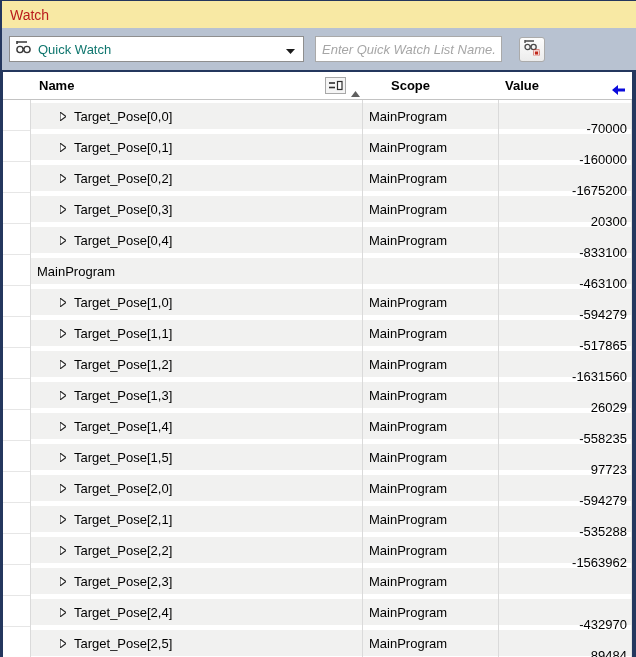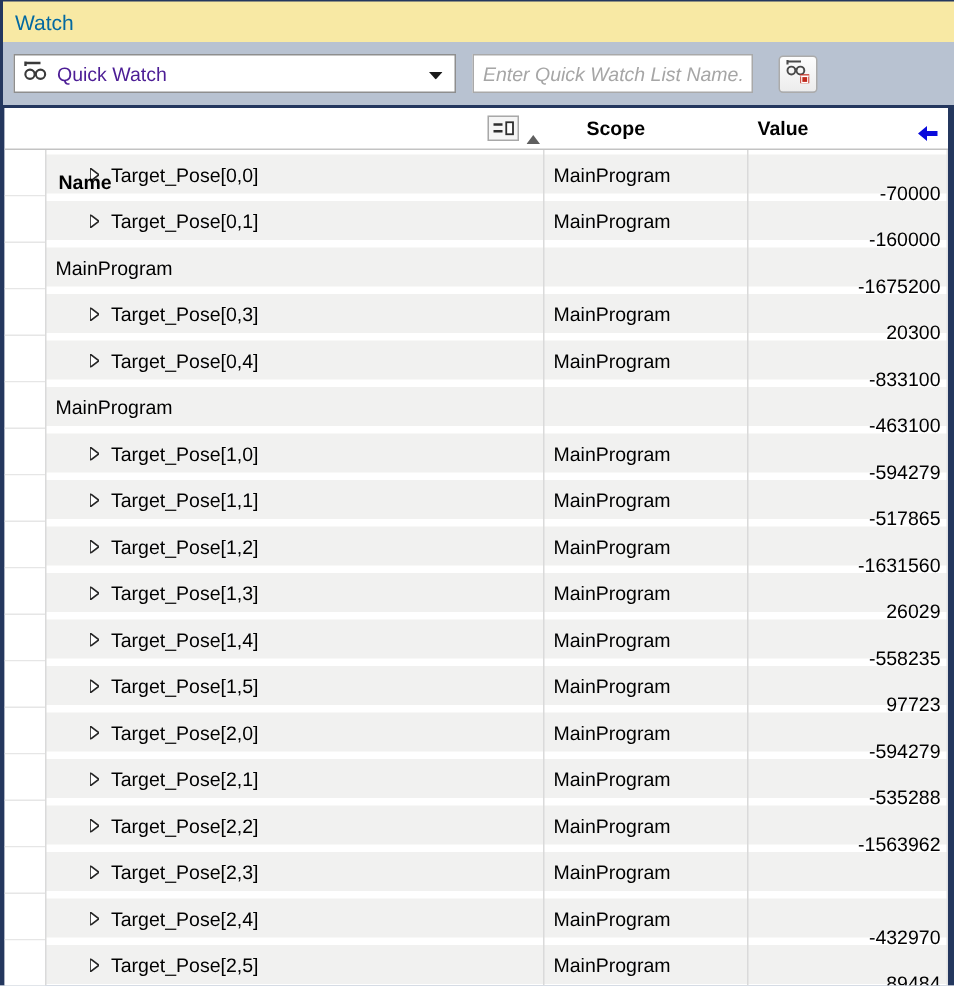--- a/index.html
+++ b/index.html
@@ -4,49 +4,49 @@
 <style>
   * { margin:0; padding:0; box-sizing:border-box; }
   html,body { width:636px; height:657px; overflow:hidden; background:#B8C2D1;
               font-family:"Liberation Sans", sans-serif; }
   .panel { position:relative; width:636px; height:657px; }
 
   
   .title-bar { height:28px; background:#F8E9A4; border-top:1px solid #24375E;
                border-left:2px solid #24375E; display:flex; align-items:center;
                padding-left:8px; }
-  .title-bar span { color:#0369a1; font-size:14px; }
+  .title-bar span { color:#b91c1c; font-size:14px; }
 
   
   .toolbar { position:relative; height:42px; background:#B8C2D1; border-left:2px solid #24375E; }
   .dropdown { position:absolute; left:7px; top:8px; width:295px; height:26px; background:#fff;
               border:1px solid #8E8E8E; display:flex; align-items:center; padding:0 8px 0 5px;
               cursor:default; }
-  .dropdown .lbl { flex:1; font-size:13px; color:#4c1d95; margin-left:6px; }
+  .dropdown .lbl { flex:1; font-size:13px; color:#0f766e; margin-left:6px; }
   .textbox { position:absolute; left:313px; top:8px; width:187px; height:26px;
              border:1px solid #A9A9A9; background:#fff; font-size:13px; padding:0 6px;
              font-family:"Liberation Sans", sans-serif; color:#222; }
   .textbox::placeholder { color:#A6A6A6; font-style:italic; }
   .tool-btn { position:absolute; left:517px; top:9px; width:26px; height:25px;
               background:linear-gradient(#fdfdfd,#ececec); border:1px solid #ABABAB;
               border-radius:3px; display:flex; align-items:center; justify-content:center;
               cursor:default; }
 
   
   .table { position:absolute; top:70px; left:0; width:636px; height:587px; background:#fff;
            border-top:2px solid #24375E; border-left:3px solid #24375E; border-right:4px solid #24375E;
            overflow:hidden; }
   .vline { position:absolute; top:0; bottom:0; width:1px; background:#DADADA; z-index:3; }
   .vline.v1 { left:27px; } .vline.v2 { left:359px; } .vline.v3 { left:495px; }
   .vline.v4 { left:628px; background:#E3E3E3; }
 
   .thead { position:relative; height:28px; background:#fff; border-bottom:1px solid #C3C3C3; z-index:4; }
   .thead .col-label { position:absolute; top:0; height:27px; line-height:27px;
                       font-weight:bold; font-size:13px; color:#000; cursor:default; }
-  .h-name { left:36px;margin-top:36px; } .h-scope { left:388px; } .h-value { left:502px; }
+  .h-name { left:36px; } .h-scope { left:388px; } .h-value { left:502px; }
   .filter-btn { position:absolute; left:322px; top:5px; width:21px; height:17px;
                 background:#F5F5F5; border:1px solid #A8A8A8; display:flex;
                 align-items:center; justify-content:center; cursor:default; }
   .sort-asc { position:absolute; left:348px; top:11px; }
   .dock-arrow { position:absolute; right:6px; top:9px; cursor:default; }
 
   .tbody { position:relative; }
   .trow { position:relative; height:31px; }
   .selector-cell { position:absolute; left:0; top:0; width:27px; height:31px;
                    background:#fff; border-bottom:1px solid #E6E6E6; }
@@ -162,20 +162,28 @@
         <span class="tag">Target_Pose[0,1]</span>
       </div>
       <div class="c-scope">MainProgram</div>
       <div class="c-value">-160000</div>
     </div>
   </div>
 
   <div class="trow">
     <div class="selector-cell"></div>
     <div class="band">
+      <div class="c-name">
+        <span class="tri">
+          <svg width="6" height="9" viewBox="0 0 6 9">
+                  <polygon points="0,0 6,4.5 0,9" fill="#FFFFFF" stroke="#262626" stroke-width="1.1"></polygon>
+                </svg>
+        </span>
+        <span class="tag">Target_Pose[0,2]</span>
+      </div>
       <div class="c-scope">MainProgram</div>
       <div class="c-value">-1675200</div>
     </div>
   </div>
 
   <div class="trow">
     <div class="selector-cell"></div>
     <div class="band">
       <div class="c-name">
         <span class="tri">

